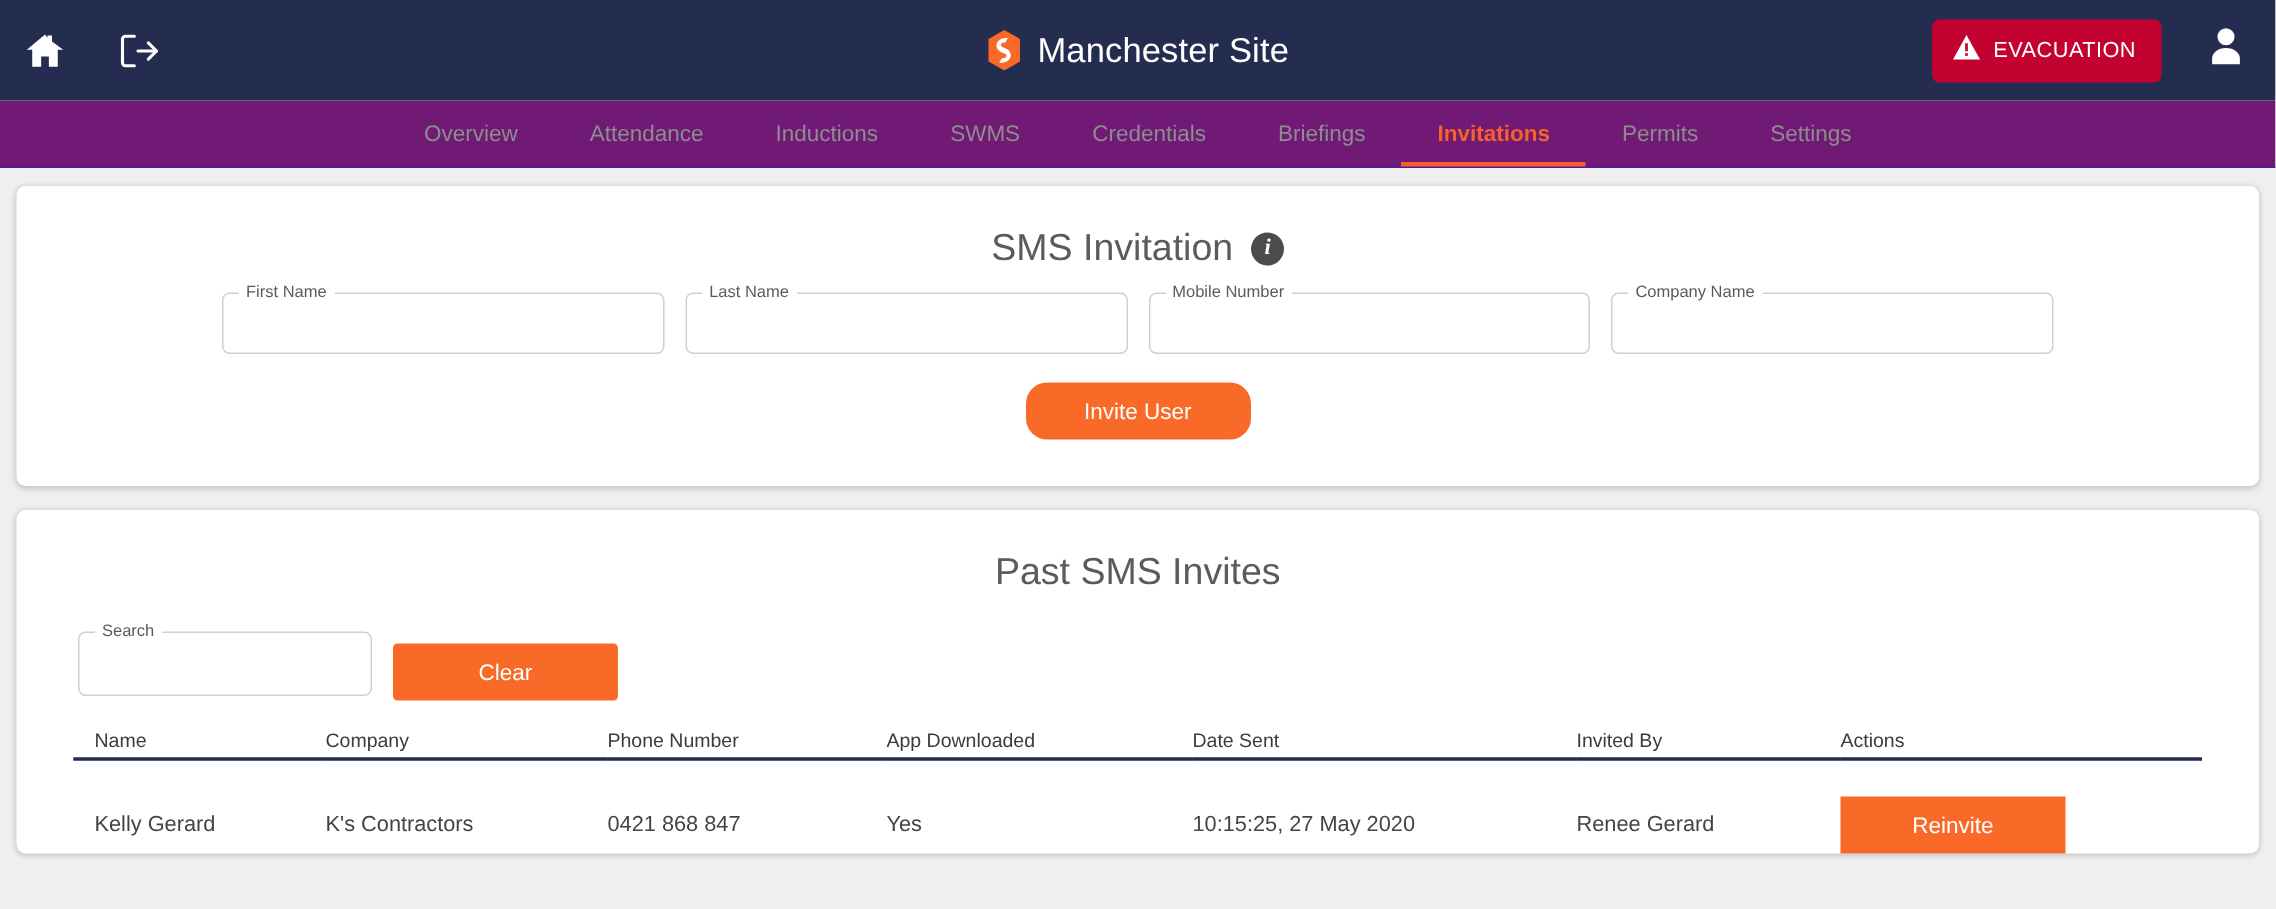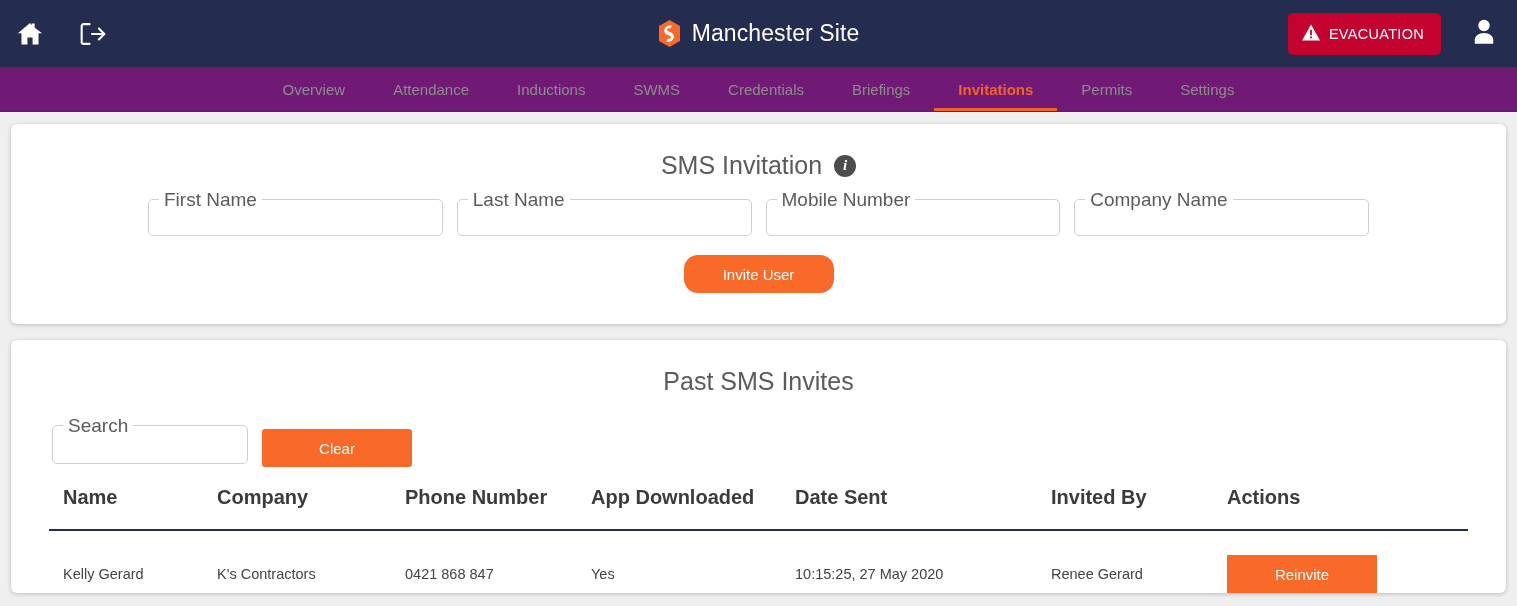--- a/index.html
+++ b/index.html
@@ -138,21 +138,21 @@
     margin: 0;
     border: 1px solid #cfcfcf;
     border-radius: 5px;
     height: 46px;
     padding: 0;
     background: transparent;
   }
   .field legend {
     margin-left: 10px;
     padding: 0 5px;
-    font-size: 19px;
+    font-size: 11px;
     color: #5b5b5b;
     line-height: 1;
   }
   .field input {
     position: absolute;
     left: 1px; right: 1px; top: 9px;
     height: 42px;
     border: none;
     outline: none;
     background: transparent;
@@ -203,24 +203,24 @@
   }
 
   table {
     width: calc(100% - 76px);
     margin: 19px 38px 0 38px;
     border-collapse: collapse;
     table-layout: fixed;
   }
   thead th {
     text-align: left;
-    font-size: 20px;
+    font-size: 13px;
     color: #3b3b3b;
-    font-weight: 700;
-    padding: 0 0 20px 0;
+    font-weight: 400;
+    padding: 0 0 4px 0;
     border-bottom: 2.5px solid #242c4f;
   }
   tbody td {
     font-size: 14.5px;
     color: #444444;
     padding: 24px 0 0 0;
     vertical-align: middle;
   }
   .reinvite-btn {
     width: 150px; height: 38px;

